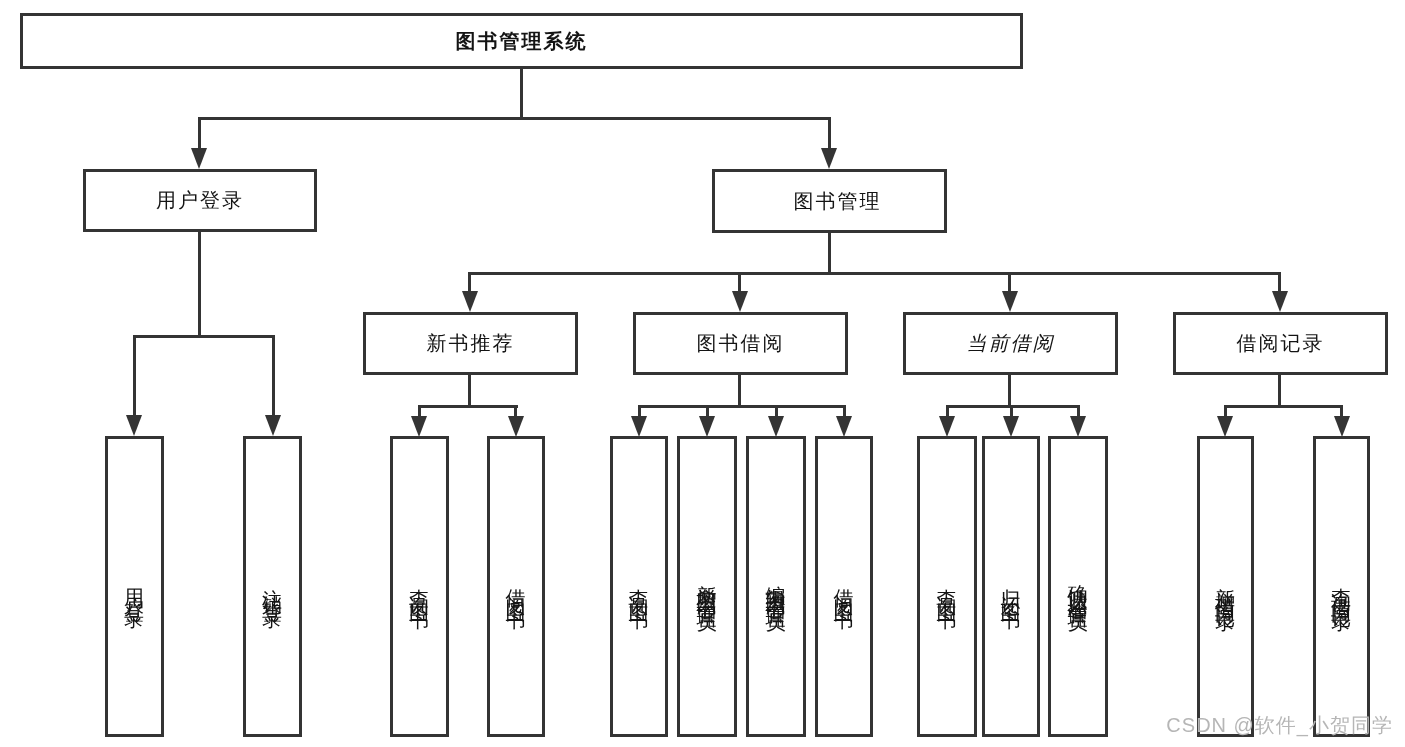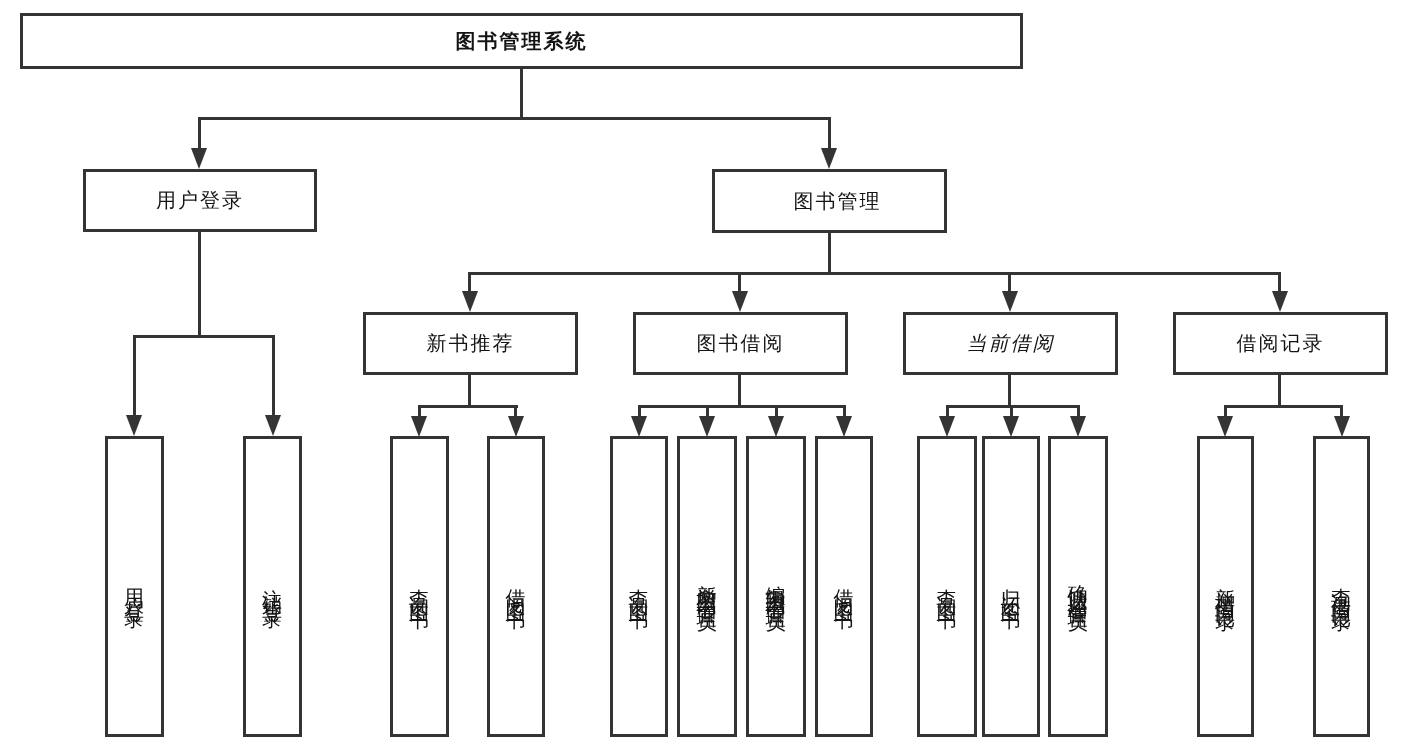--- a/index.html
+++ b/index.html
@@ -198,14 +198,15 @@
     <span class="vtext" style="letter-spacing:4px;">确认归还（管理员）</span>
   </div>
 
   <div class="vbox" style="left:1197px; top:436px; width:57px; height:301px;">
     <span class="vtext" style="letter-spacing:5px;">新增借阅记录</span>
   </div>
   <div class="vbox" style="left:1313px; top:436px; width:57px; height:301px;">
     <span class="vtext" style="letter-spacing:5px;">查询借阅记录</span>
   </div>
 
+  <div class="watermark">CSDN @软件_小贺同学</div>
 
 </div>
 
 </body></html>

